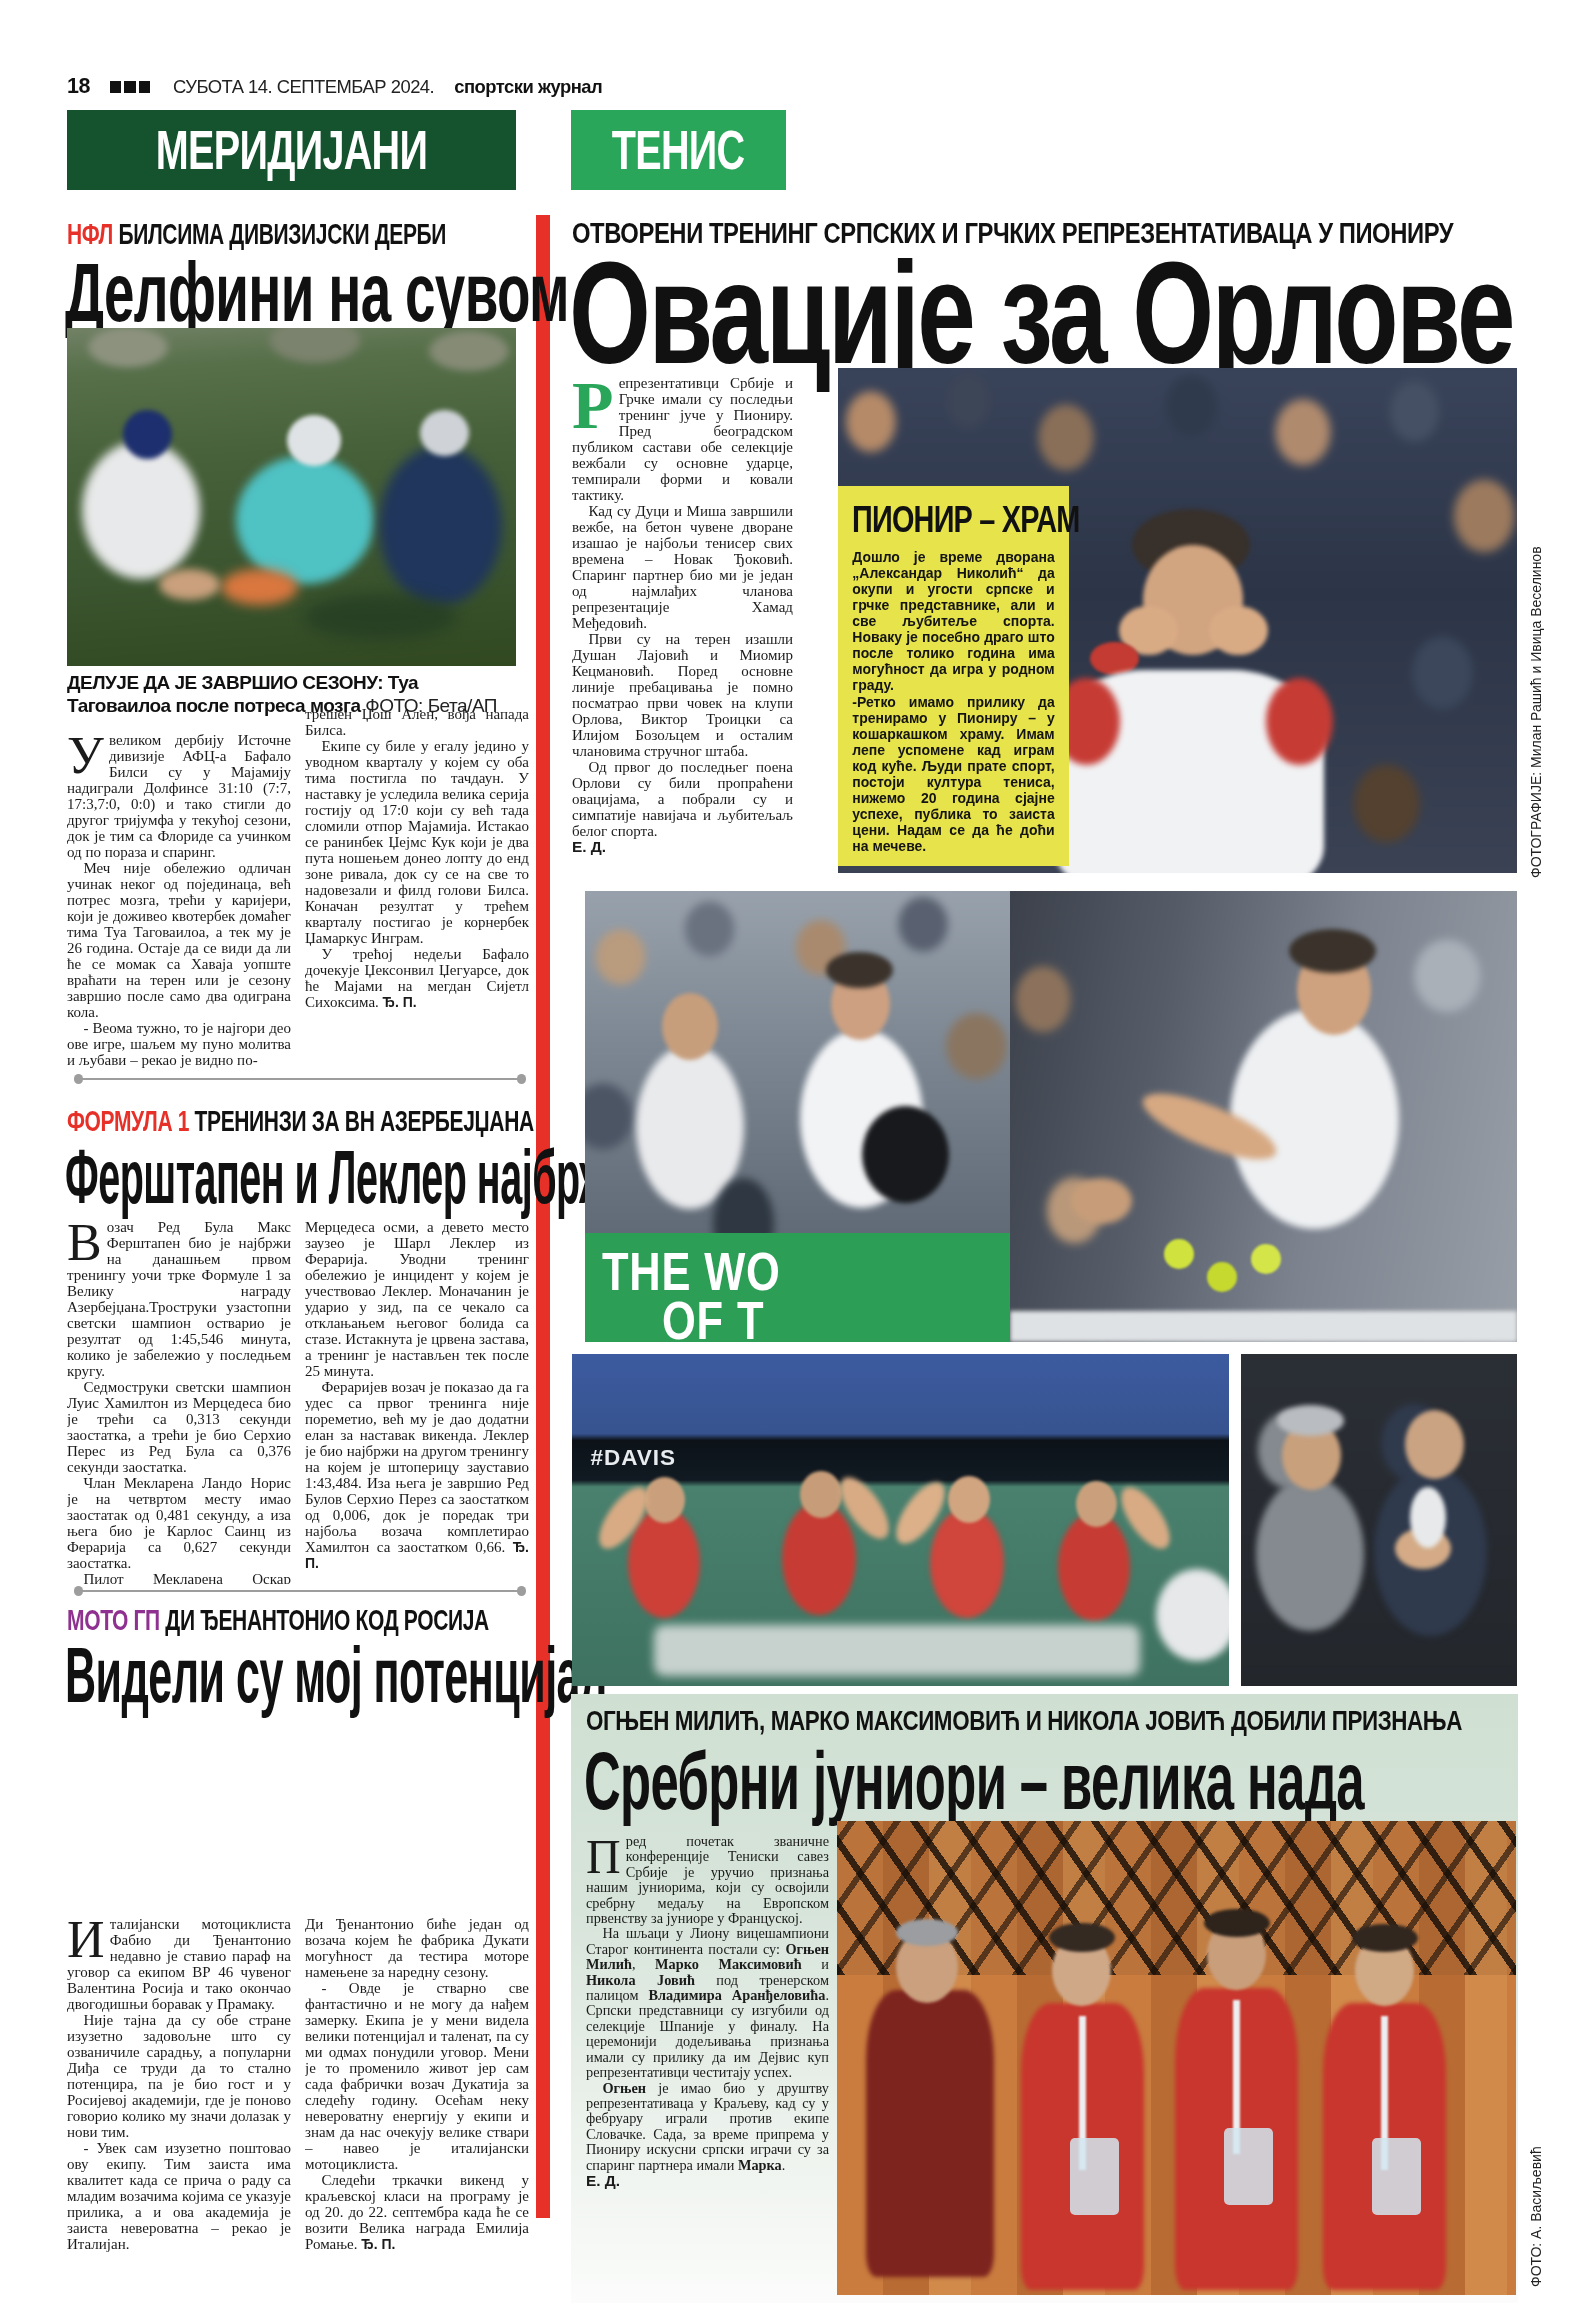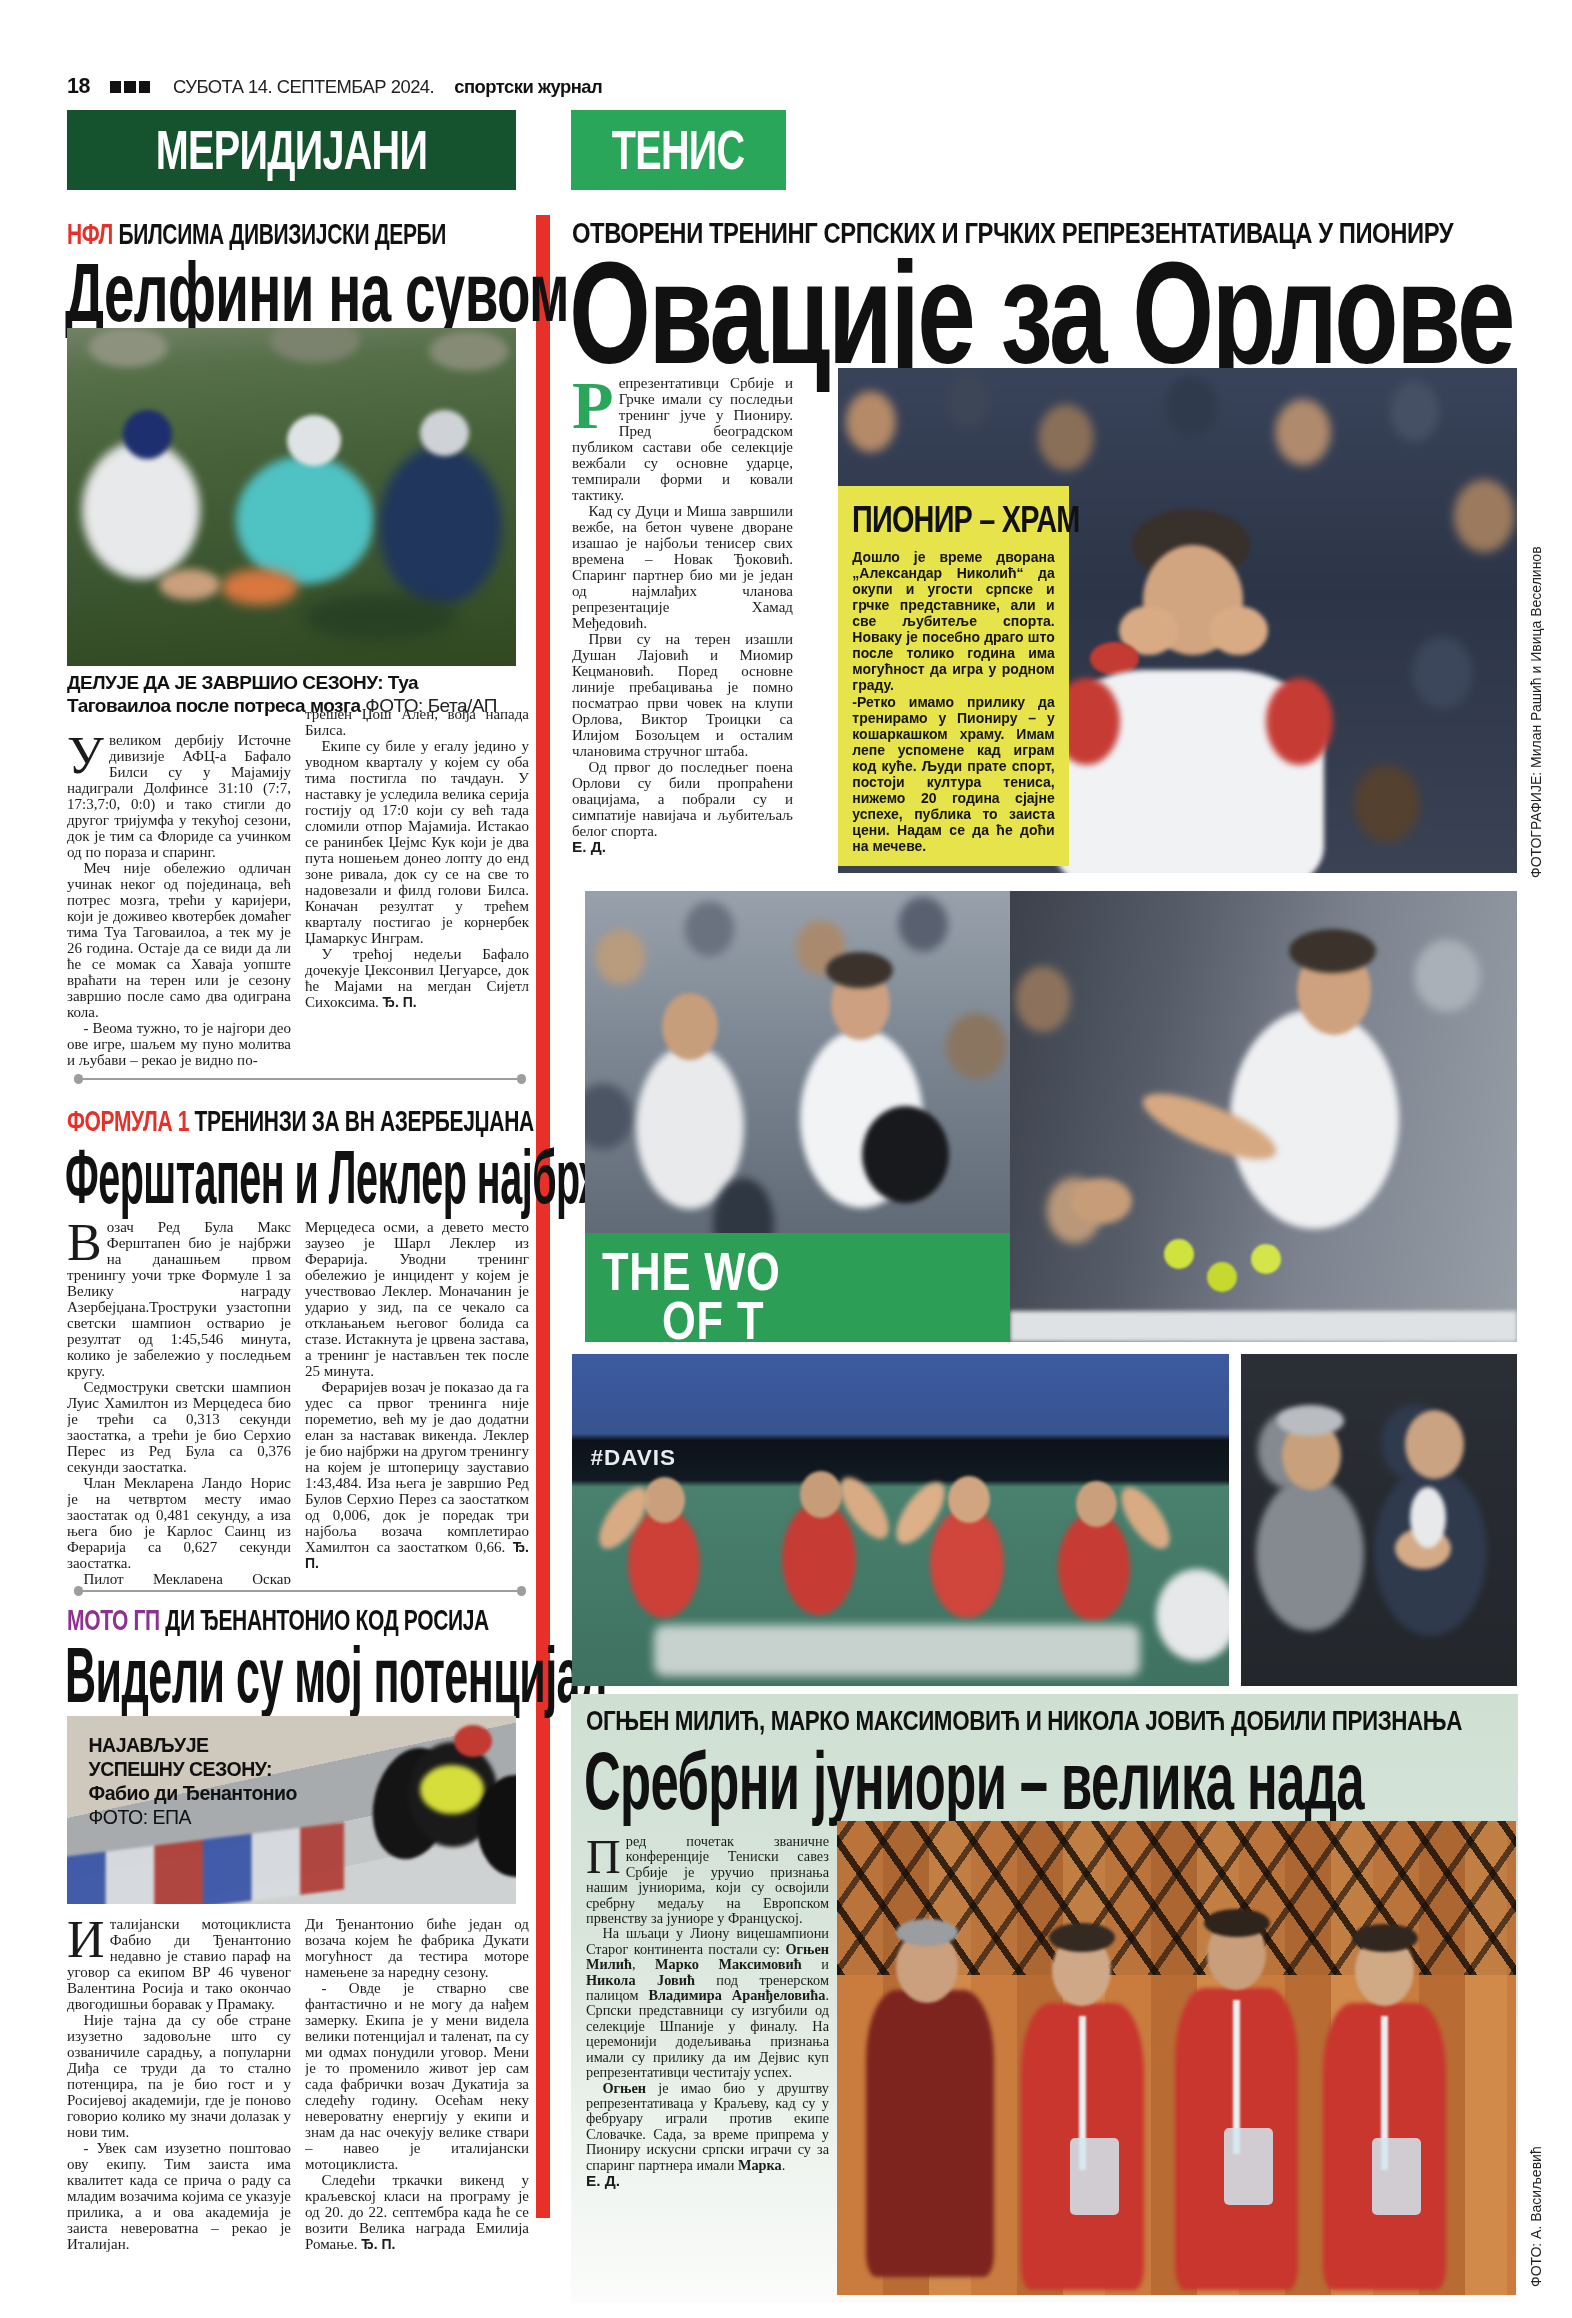--- a/index.html
+++ b/index.html
@@ -189,34 +189,20 @@
   </div>
   <div class="divider" style="left:76px;top:1590px;width:448px;"></div>
 
   <div class="abs kicker" style="left:67px;top:1603px;">
     <span class="inner"><span class="tag" style="color:#8f3190;">МОТО ГП</span>&nbsp;<span>ДИ ЂЕНАНТОНИО КОД РОСИЈА</span></span>
   </div>
   <div class="abs headline" style="left:65px;top:1631px;font-size:77px;">
     <span class="inner" style="transform:scaleX(0.56);">Видели су мој потенцијал</span>
   </div>
 
-  <div class="photo moto-bg" style="left:67px;top:1716px;width:449px;height:188px;">
-    <div class="curb"></div>
-    <div class="blob" style="left:307px;top:31px;width:77px;height:113px;background:#141414;filter:blur(1.5px);transform:rotate(14deg);"></div>
-    <div class="blob" style="left:341px;top:25.6px;width:90px;height:105px;background:#1a1a1a;filter:blur(2px);"></div>
-    <div class="blob" style="left:353px;top:49px;width:64px;height:49px;background:#d5de3b;filter:blur(2.6px);"></div>
-    <div class="blob" style="left:387px;top:9.2px;width:38px;height:32px;background:#c23a31;filter:blur(1.5px);"></div>
-    <div class="blob" style="left:410px;top:59px;width:77px;height:102px;background:#101010;filter:blur(1.5px);"></div>
-    <div class="photo-caption" style="left:21.5px;top:17.4px;">
-      <div>НАЈАВЉУЈЕ</div>
-      <div>УСПЕШНУ СЕЗОНУ:</div>
-      <div>Фабио ди Ђенантонио</div>
-      <div class="plain">ФОТО: ЕПА</div>
-    </div>
-  </div>
 
   <div class="bodycol" style="left:67px;top:1916px;width:224px;height:379px;">
     <p><span class="dc">И</span><span>талијански мотоциклиста Фабио ди Ђенантонио недавно је ставио параф на уговор са екипом ВР 46 чувеног Валентина Росија и тако окончао двогодишњи боравак у Прамаку.</span></p>
     <p>Није тајна да су обе стране изузетно задовољне што су озваничиле сарадњу, а популарни Диђа се труди да то стално потенцира, па је био гост и у Росијевој академији, где је поново говорио колико му значи долазак у нови тим.</p>
     <p>- Увек сам изузетно поштовао ову екипу. Тим заиста има квалитет када се прича о раду са младим возачима којима се указује прилика, а и ова академија је заиста невероватна – рекао је Италијан.</p>
   </div>
   <div class="bodycol" style="left:305px;top:1916px;width:224px;height:379px;">
     <p>Ди Ђенантонио биће један од возача којем ће фабрика Дукати могућност да тестира моторе намењене за наредну сезону.</p>
     <p>- Овде је стварно све фантастично и не могу да нађем замерку. Екипа је у мени видела велики потенцијал и таленат, па су ми одмах понудили уговор. Мени је то променило живот јер сам сада фабрички возач Дукатија за следећу годину. Осећам неку невероватну енергију у екипи и знам да нас очекују велике ствари – навео је италијански мотоциклиста.</p>
     <p><span>Следећи тркачки викенд у краљевској класи на програму је од 20. до 22. септембра када ће се возити Велика награда Емилија Ромање.</span> <span class="sign">Ђ. П.</span></p>

